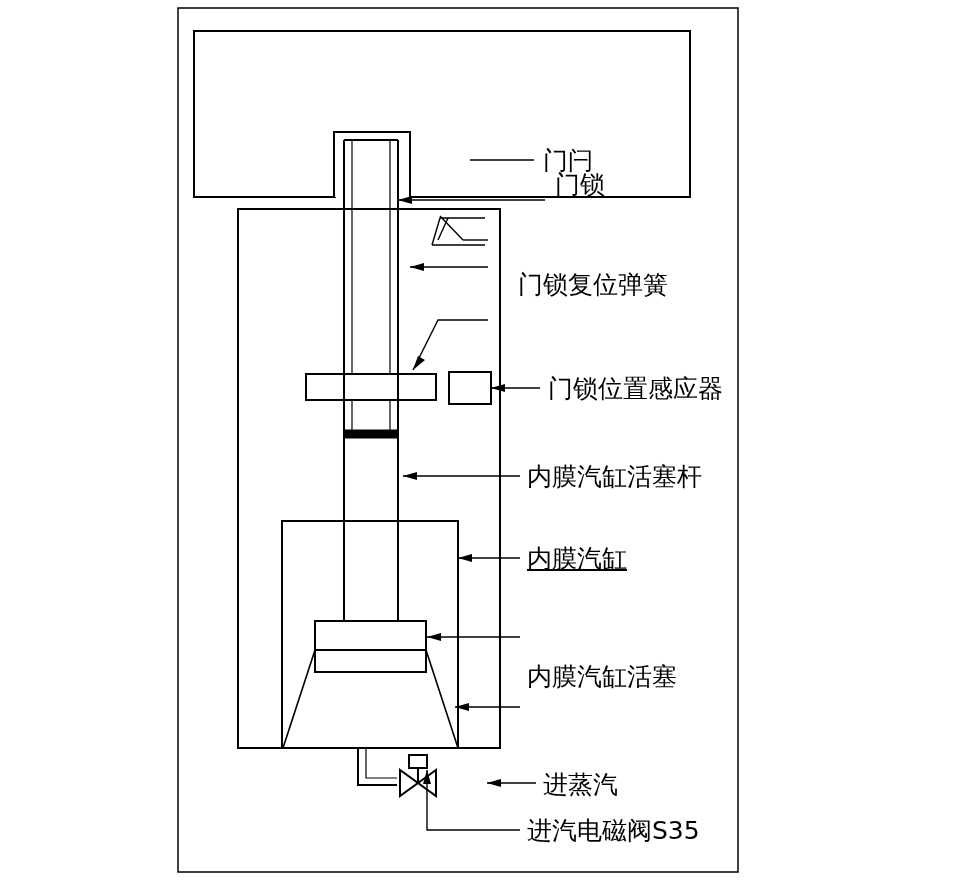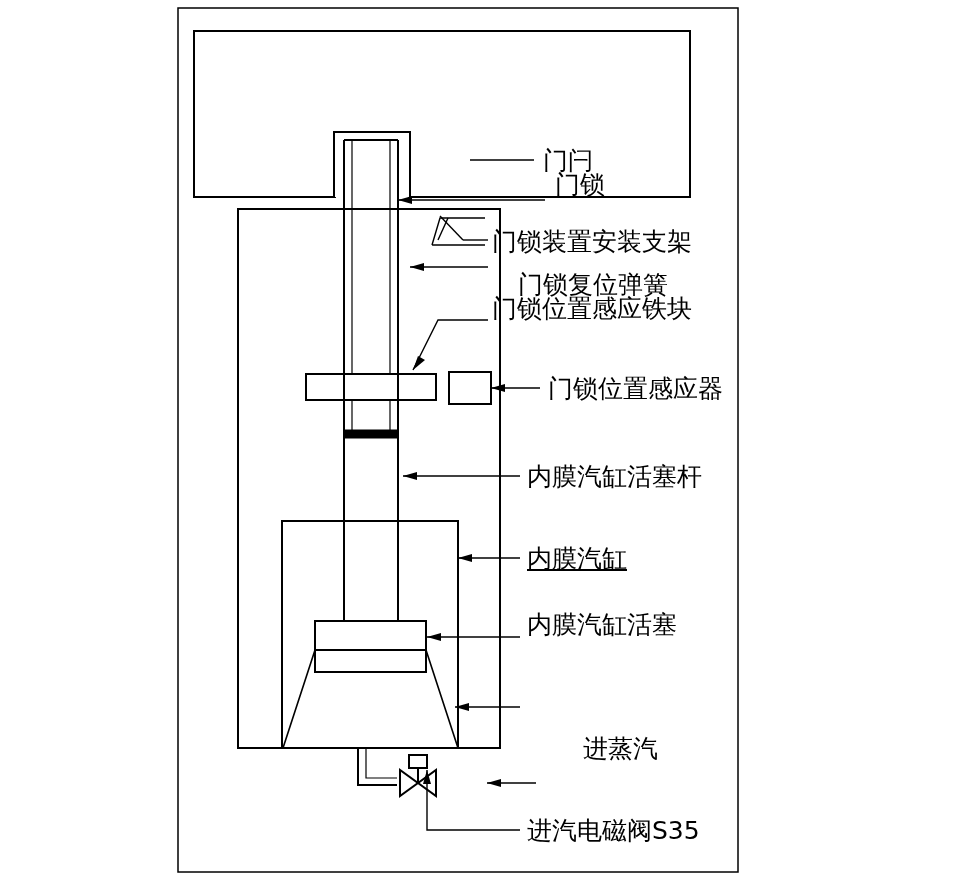--- a/index.html
+++ b/index.html
@@ -114,23 +114,21 @@
     <line x1="487" y1="783" x2="536" y2="783" stroke="#000" stroke-width="1.4"></line>
     <path d="M 487 783 L 501 779 L 501 787 Z" fill="#000"></path>
 
     <path d="M 427 770 L 427 830 L 520 830" stroke="#000" stroke-width="1.4" fill="none"></path>
     <path d="M 427 770 L 423 784 L 431 784 Z" fill="#000"></path>
 
   </svg>
 
   <div class="label" style="left:543px; top:148px;">门闩</div>
   <div class="label" style="left:555px; top:172px;">门锁</div>
-  <div class="label" style="left:492px; top:229px;">门锁装置安装支架</div>
   <div class="label" style="left:492px; top:272px;margin-left:26px;">门锁复位弹簧</div>
-  <div class="label" style="left:492px; top:296px;">门锁位置感应铁块</div>
   <div class="label" style="left:527px; top:464px;">内膜汽缸活塞杆</div>
   <div class="label" style="left:548px; top:376px;">门锁位置感应器</div>
   <div class="label" style="left:527px; top:546px;text-decoration:underline;">内膜汽缸</div>
-  <div class="label" style="left:527px; top:612px;text-align:right;">内膜汽缸活塞</div>
-  <div class="label" style="left:543px; top:736px;margin-left:40px;">进蒸汽</div>
+  <div class="label" style="left:527px; top:664px;text-align:right;">内膜汽缸活塞</div>
+  <div class="label" style="left:543px; top:772px;">进蒸汽</div>
   <div class="label" style="left:527px; top:818px;">进汽电磁阀S35</div>
 
 </div>
 
 </body></html>

